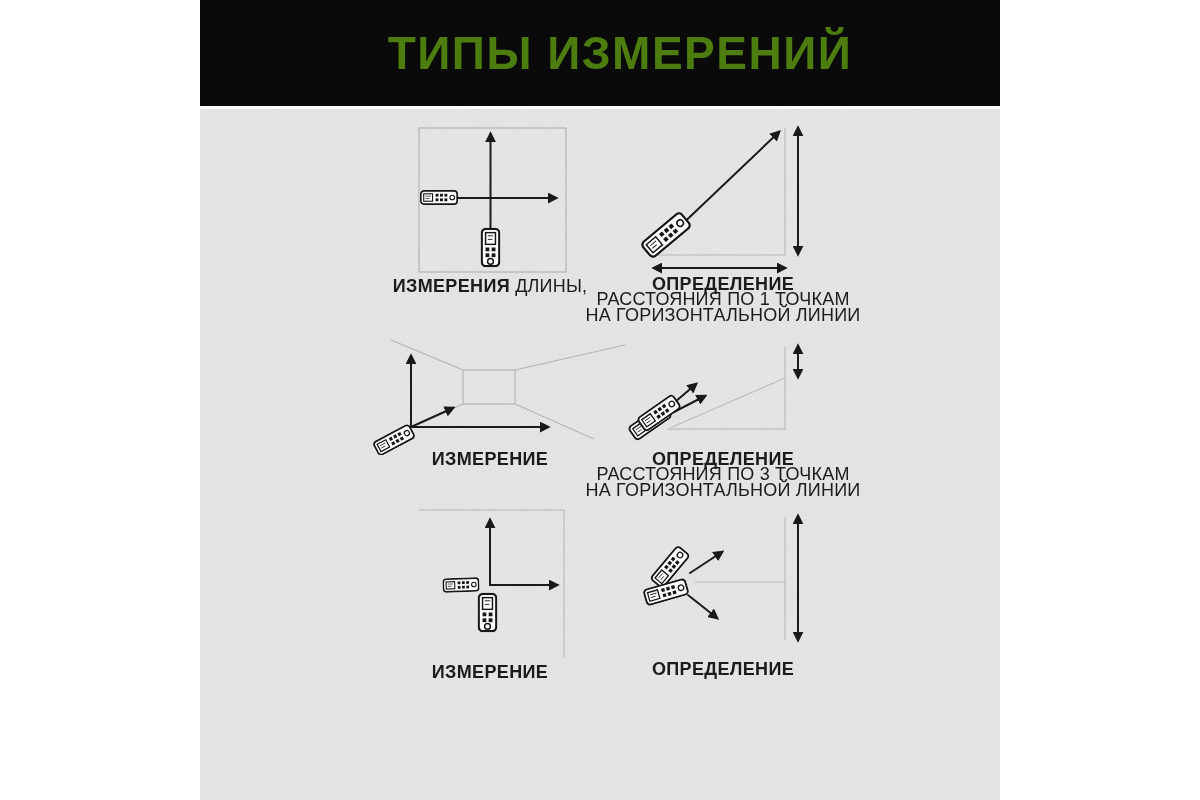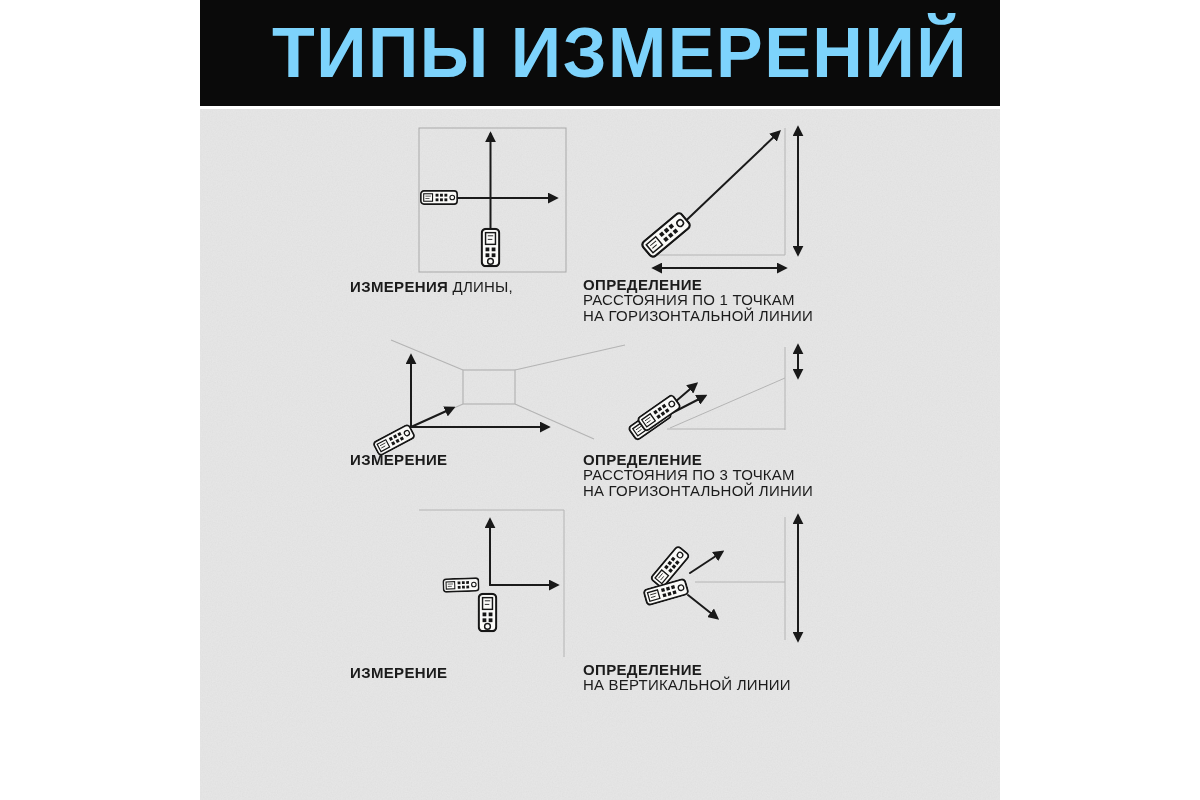--- a/index.html
+++ b/index.html
@@ -1,23 +1,23 @@
 <!DOCTYPE html>
 <html><head>
 <meta charset="utf-8">
 <style>
   html,body{margin:0;padding:0;width:1200px;height:800px;overflow:hidden;background:#ffffff;}
   .page{position:relative;width:1200px;height:800px;background:#ffffff;font-family:"Liberation Sans","DejaVu Sans",sans-serif;}
   .header{position:absolute;left:200px;top:0;width:800px;height:106px;background:#0a0a0a;display:flex;align-items:center;justify-content:center;}
-  .title{color:#7dd3fc;font-size:70px;font-weight:700;letter-spacing:1.5px;white-space:nowrap;margin-left:40px;}
+  .title{color:#4d7c0f;font-size:46px;font-weight:700;letter-spacing:1.5px;white-space:nowrap;margin-left:40px;}
   .canvas{position:absolute;left:200px;top:109px;width:800px;height:691px;background:#e8e8e8;}
   .grain{position:absolute;left:0;top:0;pointer-events:none;}
   .stage{position:absolute;left:200px;top:0;width:800px;height:800px;}
   .diag{position:absolute;}
-  .caption{position:absolute;width:280px;text-align:left;font-size:15px;line-height:15.4px;color:#1b1b1b;letter-spacing:0.2px;font-weight:400;}
+  .caption{position:absolute;width:280px;text-align:center;font-size:18px;line-height:15.4px;color:#1b1b1b;letter-spacing:0.2px;font-weight:400;}
   .caption .b{font-weight:700;letter-spacing:0.35px;}
   .cap-line{white-space:nowrap;}
 </style>
 </head>
 <body>
 
 <svg width="0" height="0" style="position:absolute" aria-hidden="true">
   <defs>
     <symbol id="devh" viewBox="0 0 56 22">
       <rect x="1.3" y="1.3" width="53.4" height="19.4" rx="4.5" fill="#fafaf8" stroke="#161616" stroke-width="2.4"></rect>
@@ -196,17 +196,16 @@
       <div class="cap-line">НА ГОРИЗОНТАЛЬНОЙ ЛИНИИ</div>
     </div>
 
     <div class="caption" style="left:150px;top:665px">
       <div class="cap-line"><span class="b">ИЗМЕРЕНИЕ</span><span></span></div>
       <div class="cap-line"></div>
     </div>
 
     <div class="caption" style="left:383px;top:662px">
       <div class="cap-line"><span class="b">ОПРЕДЕЛЕНИЕ</span><span></span></div>
-      <div class="cap-line">НА ВЕРТИКАЛЬНОЙ ЛИНИИ</div>
     </div>
 
   </div>
 </div>
 
 </body></html>

